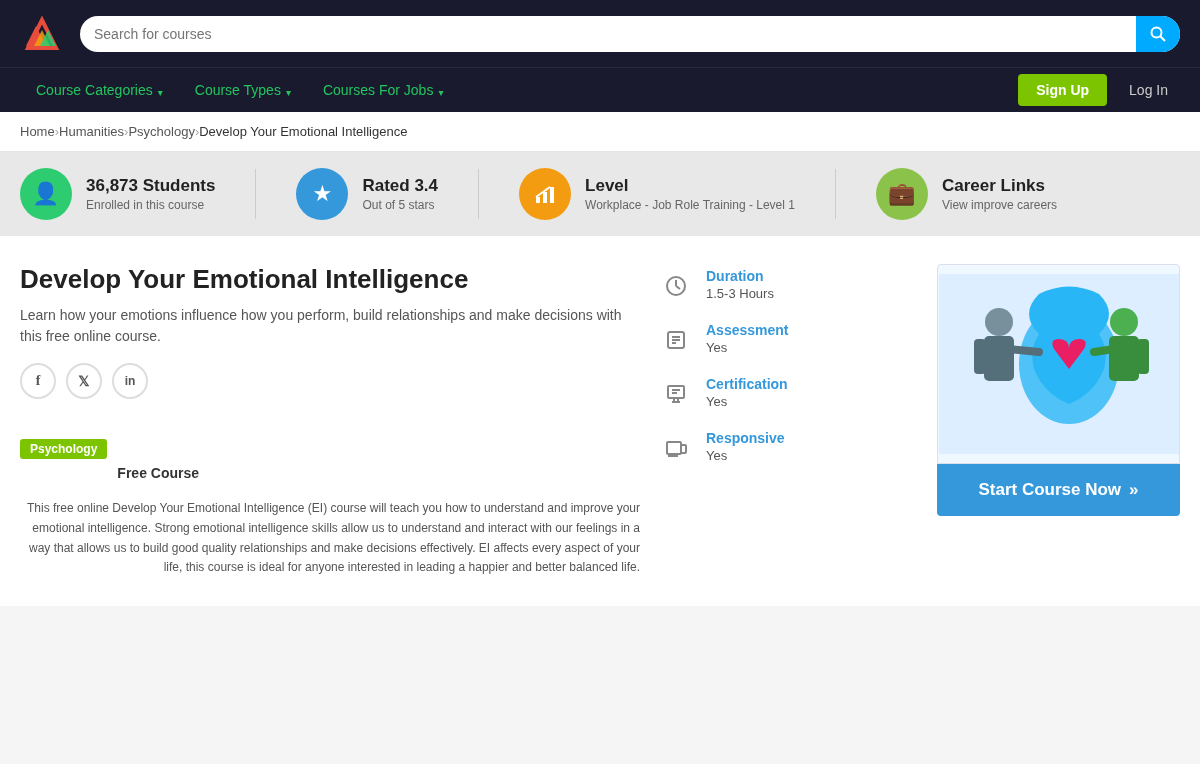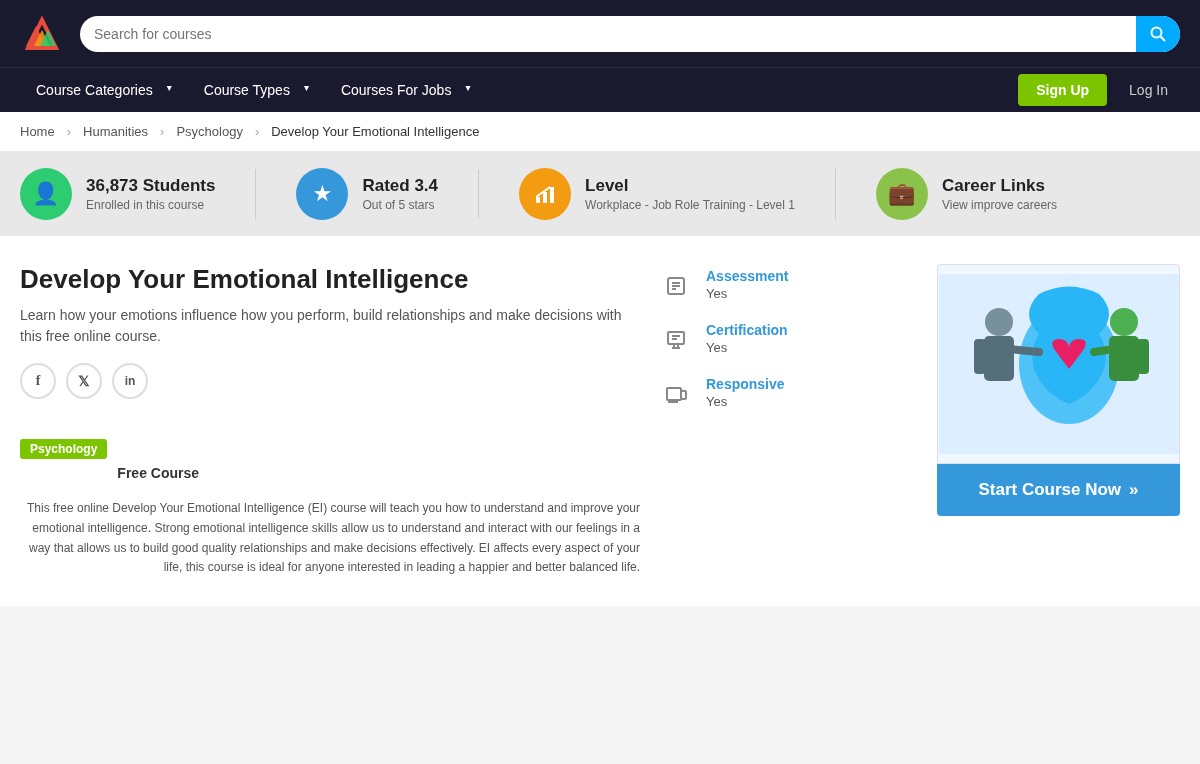--- a/index.html
+++ b/index.html
@@ -54,27 +54,27 @@
       padding: 0 20px;
       display: flex;
       align-items: center;
       justify-content: space-between;
     }
     .nav-links {
       display: flex;
       gap: 0;
     }
     .nav-link {
-      color: #ffffff;
+      color: #22c55e;
       padding: 14px 16px;
       cursor: pointer;
       font-size: 14px;
       display: flex;
-      align-items: flex-start;
-      gap: 14px;
+      align-items: flex-end;
+      gap: 5px;
       white-space: nowrap;
     }
     .chevron { font-size: 10px; }
     .auth-buttons { display: flex; align-items: center; gap: 10px; }
     .btn-signup {
       background: #7dc400;
       color: white;
       border: none;
       padding: 8px 18px;
       border-radius: 4px;
@@ -90,21 +90,21 @@
       cursor: pointer;
       font-size: 14px;
     }
 
     
     .breadcrumb {
       background: white;
       padding: 12px 20px;
       display: flex;
       align-items: flex-end;
-      gap: 12px;
+      gap: 0;
       font-size: 13px;
       color: #555;
       border-bottom: 1px solid #e5e5e5;
     }
     .breadcrumb a { color: #555; text-decoration: none; }
     .breadcrumb .sep { color: #aaa; }
     .breadcrumb .current { color: #333; }
 
     
     .stats-bar {
@@ -393,20 +393,33 @@
     <div class="tags-row">
       <span class="tag-psychology">Psychology</span>
       <span class="tag-free">Free Course</span>
     </div>
 
     <p class="course-desc-long">This free online Develop Your Emotional Intelligence (EI) course will teach you how to understand and improve your emotional intelligence. Strong emotional intelligence skills allow us to understand and interact with our feelings in a way that allows us to build good quality relationships and make decisions effectively. EI affects every aspect of your life, this course is ideal for anyone interested in leading a happier and better balanced life.</p>
   </div>
 
   <div class="course-middle">
 
+    <div class="info-row">
+      <div class="info-icon">
+        <svg width="22" height="22" viewBox="0 0 22 22" fill="none" stroke="#888" stroke-width="2">
+          <circle cx="11" cy="11" r="9"></circle>
+          <line x1="11" y1="5" x2="11" y2="11"></line>
+          <line x1="11" y1="11" x2="15" y2="14"></line>
+        </svg>
+      </div>
+      <div class="info-text">
+        <div class="info-label">Duration</div>
+        <div class="info-value">1.5-3 Hours</div>
+      </div>
+    </div>
 
     <div class="info-row">
       <div class="info-icon">
         <svg width="22" height="22" viewBox="0 0 22 22" fill="none" stroke="#888" stroke-width="2">
           <rect x="3" y="3" width="16" height="16" rx="2"></rect>
           <line x1="7" y1="8" x2="15" y2="8"></line>
           <line x1="7" y1="11" x2="15" y2="11"></line>
           <line x1="7" y1="14" x2="11" y2="14"></line>
         </svg>
       </div>

